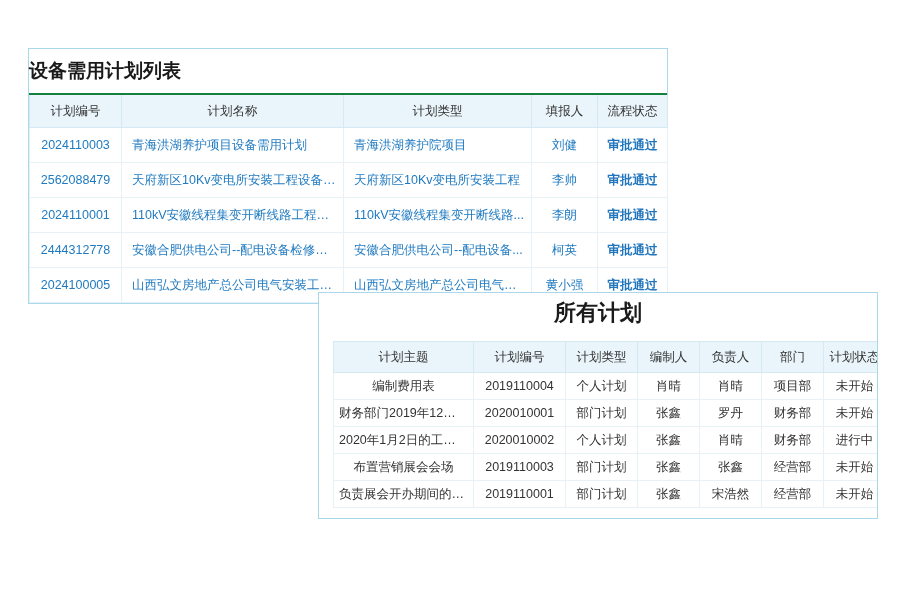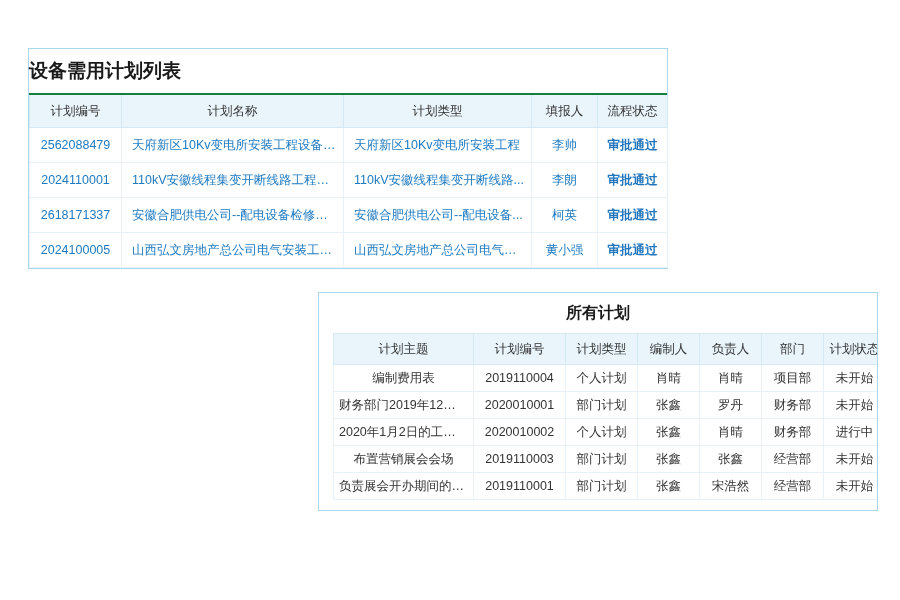--- a/index.html
+++ b/index.html
@@ -92,27 +92,28 @@
     width: 560px;
     border: 1px solid #a8d8ea;
     background: #ffffff;
     box-sizing: border-box;
     overflow: hidden;
   }
   .panel-two .panel-title {
     height: 40px;
     line-height: 40px;
     text-align: center;
-    font-size: 16px;
+    font-size: 22px;
     font-weight: bold;
     color: #1a1a1a;
     background: #ffffff;
   }
   .panel-two .table-wrap {
     padding: 0 14px 10px 14px;
+    margin-top: 8px;
   }
   .panel-two table.grid {
     border: 1px solid #d4e9f4;
   }
   .panel-two thead th {
     background: #eaf5fb;
     color: #333333;
     font-size: 12.5px;
     font-weight: normal;
     height: 28px;
@@ -158,35 +159,42 @@
         <tr>
           <th>计划编号</th>
           <th>计划名称</th>
           <th>计划类型</th>
           <th>填报人</th>
           <th>流程状态</th>
         </tr>
       </thead>
       <tbody>
         <tr>
+          <td class="link">2024110003</td>
+          <td class="link name">青海洪湖养护项目设备需用计划</td>
+          <td class="link name">青海洪湖养护院项目</td>
+          <td class="link">刘健</td>
+          <td class="status">审批通过</td>
+        </tr>
+        <tr>
           <td class="link">2562088479</td>
           <td class="link name">天府新区10Kv变电所安装工程设备需用...</td>
           <td class="link name">天府新区10Kv变电所安装工程</td>
           <td class="link">李帅</td>
           <td class="status">审批通过</td>
         </tr>
         <tr>
           <td class="link">2024110001</td>
           <td class="link name">110kV安徽线程集变开断线路工程设备需...</td>
           <td class="link name">110kV安徽线程集变开断线路...</td>
           <td class="link">李朗</td>
           <td class="status">审批通过</td>
         </tr>
         <tr>
-          <td class="link">2618171337</td>
+          <td class="link">2444312778</td>
           <td class="link name">安徽合肥供电公司--配电设备检修维护和...</td>
           <td class="link name">安徽合肥供电公司--配电设备...</td>
           <td class="link">柯英</td>
           <td class="status">审批通过</td>
         </tr>
         <tr>
           <td class="link">2024100005</td>
           <td class="link name">山西弘文房地产总公司电气安装工程设备...</td>
           <td class="link name">山西弘文房地产总公司电气安...</td>
           <td class="link">黄小强</td>

